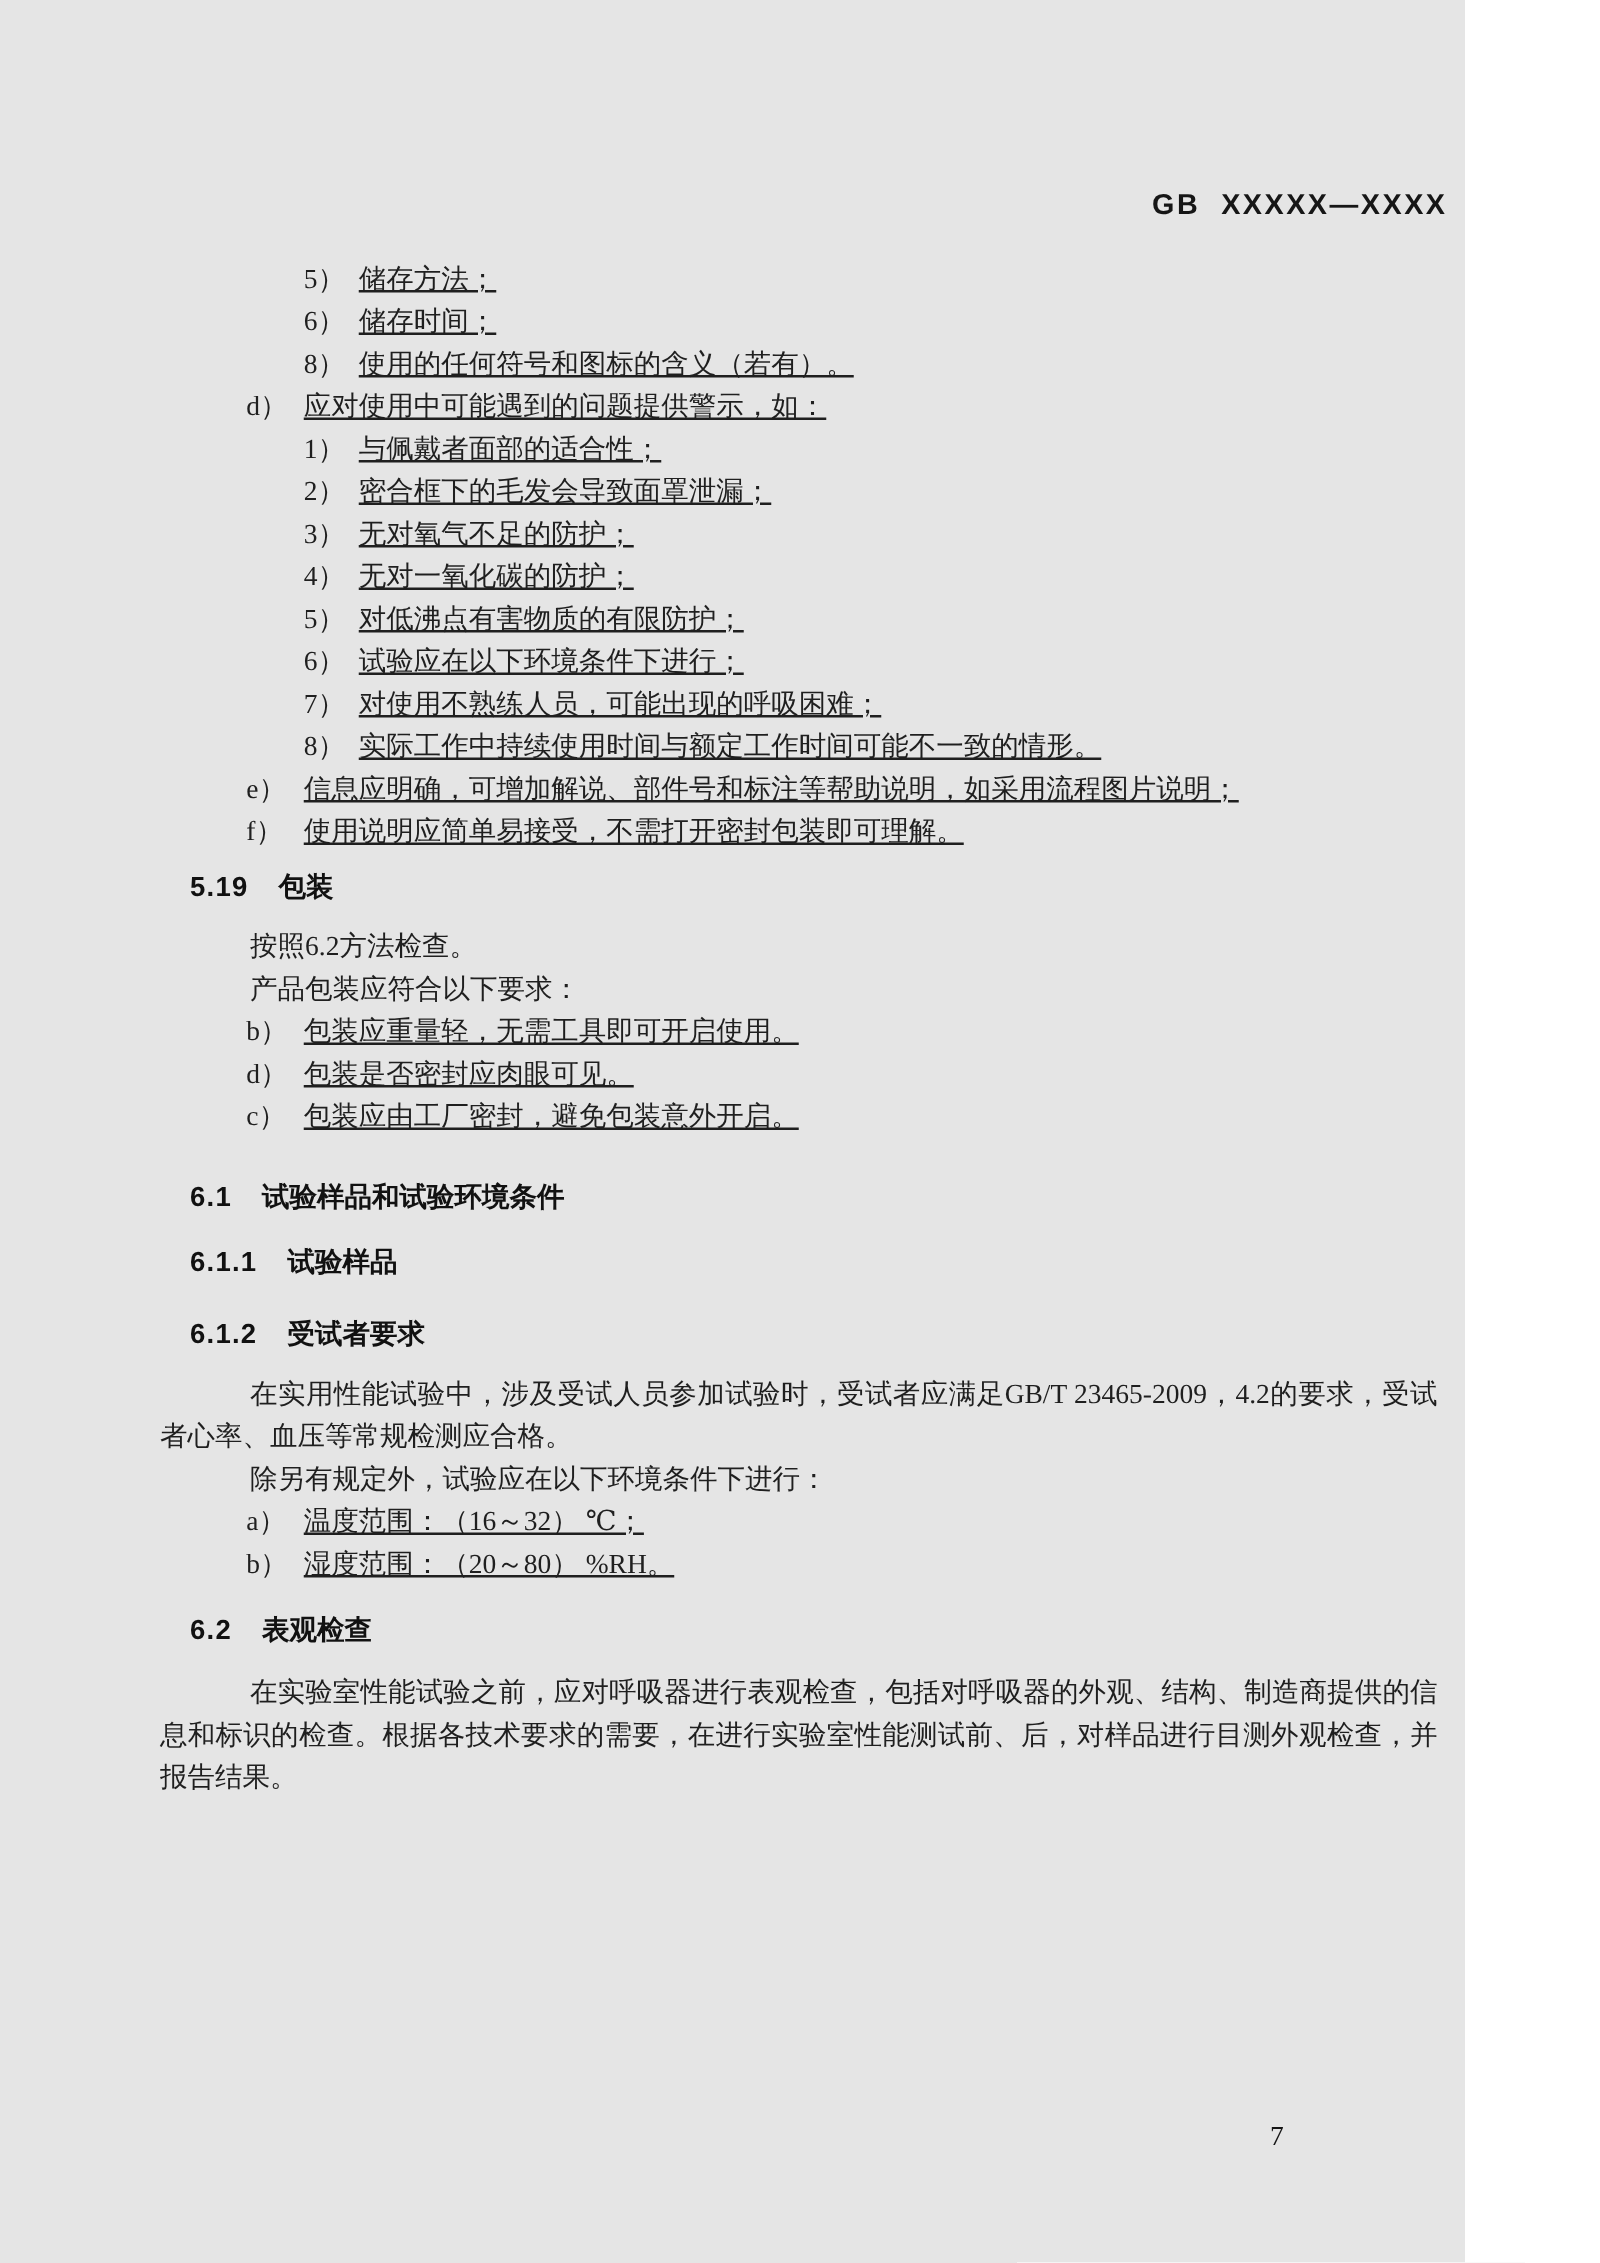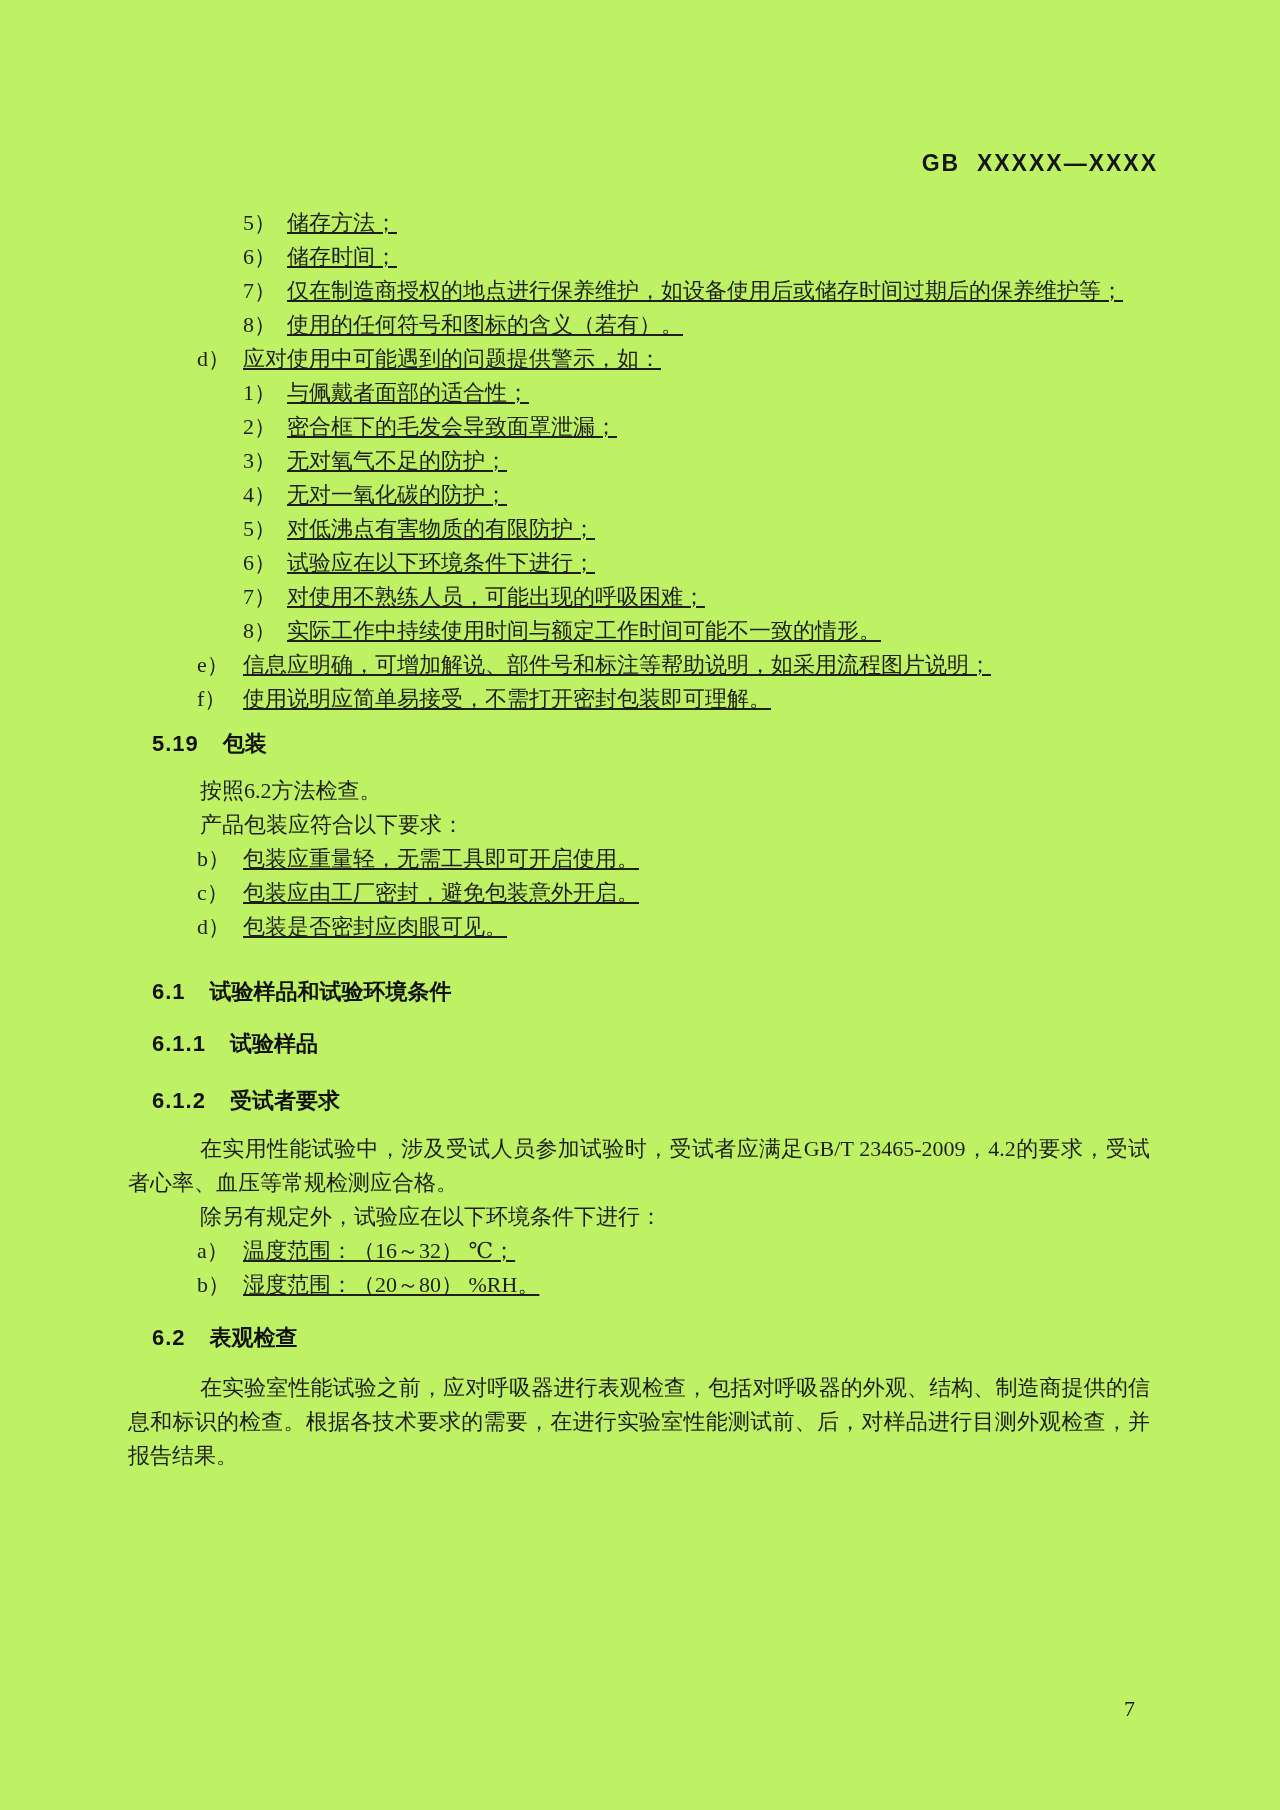--- a/index.html
+++ b/index.html
@@ -1,20 +1,20 @@
 <!DOCTYPE html>
 <html lang="zh"><head>
 <meta charset="utf-8">
 <style>
   html,body{margin:0;padding:0;background:#ffffff;}
   .page{
     position:relative;
-    width:1280px;
+    width:1172px;
     height:1810px;
-    background:#bef264;
+    background:#e5e5e5;
     color:#1f1f1f;
     font-family:"Liberation Serif","DejaVu Serif",serif;
     font-size:22px;
     overflow:hidden;
   }
   .content{
     position:absolute;
     left:128px;
     top:0;
     width:1022px;
@@ -76,21 +76,20 @@
 <div class="page">
   <div class="content">
 
     <div class="doc-header">
       <span>GB&nbsp; XXXXX—XXXX</span>
     </div>
 
     <div class="list m-list-top">
       <div class="li lvl2"><span class="lbl">5）</span><span class="txt">储存方法；</span></div>
       <div class="li lvl2"><span class="lbl">6）</span><span class="txt">储存时间；</span></div>
-      <div class="li lvl2"><span class="lbl">7）</span><span class="txt">仅在制造商授权的地点进行保养维护，如设备使用后或储存时间过期后的保养维护等；</span></div>
       <div class="li lvl2"><span class="lbl">8）</span><span class="txt">使用的任何符号和图标的含义（若有）。</span></div>
       <div class="li lvl1"><span class="lbl">d）</span><span class="txt">应对使用中可能遇到的问题提供警示，如：</span></div>
       <div class="li lvl2"><span class="lbl">1）</span><span class="txt">与佩戴者面部的适合性；</span></div>
       <div class="li lvl2"><span class="lbl">2）</span><span class="txt">密合框下的毛发会导致面罩泄漏；</span></div>
       <div class="li lvl2"><span class="lbl">3）</span><span class="txt">无对氧气不足的防护；</span></div>
       <div class="li lvl2"><span class="lbl">4）</span><span class="txt">无对一氧化碳的防护；</span></div>
       <div class="li lvl2"><span class="lbl">5）</span><span class="txt">对低沸点有害物质的有限防护；</span></div>
       <div class="li lvl2"><span class="lbl">6）</span><span class="txt">试验应在以下环境条件下进行；</span></div>
       <div class="li lvl2"><span class="lbl">7）</span><span class="txt">对使用不熟练人员，可能出现的呼吸困难；</span></div>
       <div class="li lvl2"><span class="lbl">8）</span><span class="txt">实际工作中持续使用时间与额定工作时间可能不一致的情形。</span></div>
@@ -98,22 +97,22 @@
       <div class="li lvl1"><span class="lbl">f）</span><span class="txt">使用说明应简单易接受，不需打开密封包装即可理解。</span></div>
     </div>
 
     <div class="h m-h519">
       <span class="num">5.19</span><span class="ttl">包装</span>
     </div>
     <p class="para">按照6.2方法检查。</p>
     <p class="para">产品包装应符合以下要求：</p>
     <div class="list">
       <div class="li lvl1"><span class="lbl">b）</span><span class="txt">包装应重量轻，无需工具即可开启使用。</span></div>
+      <div class="li lvl1"><span class="lbl">d）</span><span class="txt">包装是否密封应肉眼可见。</span></div>
       <div class="li lvl1"><span class="lbl">c）</span><span class="txt">包装应由工厂密封，避免包装意外开启。</span></div>
-      <div class="li lvl1"><span class="lbl">d）</span><span class="txt">包装是否密封应肉眼可见。</span></div>
     </div>
 
 
     <div class="h m-h61">
       <span class="num">6.1</span><span class="ttl">试验样品和试验环境条件</span>
     </div>
 
     <div class="h m-h611">
       <span class="num">6.1.1</span><span class="ttl">试验样品</span>
     </div>

